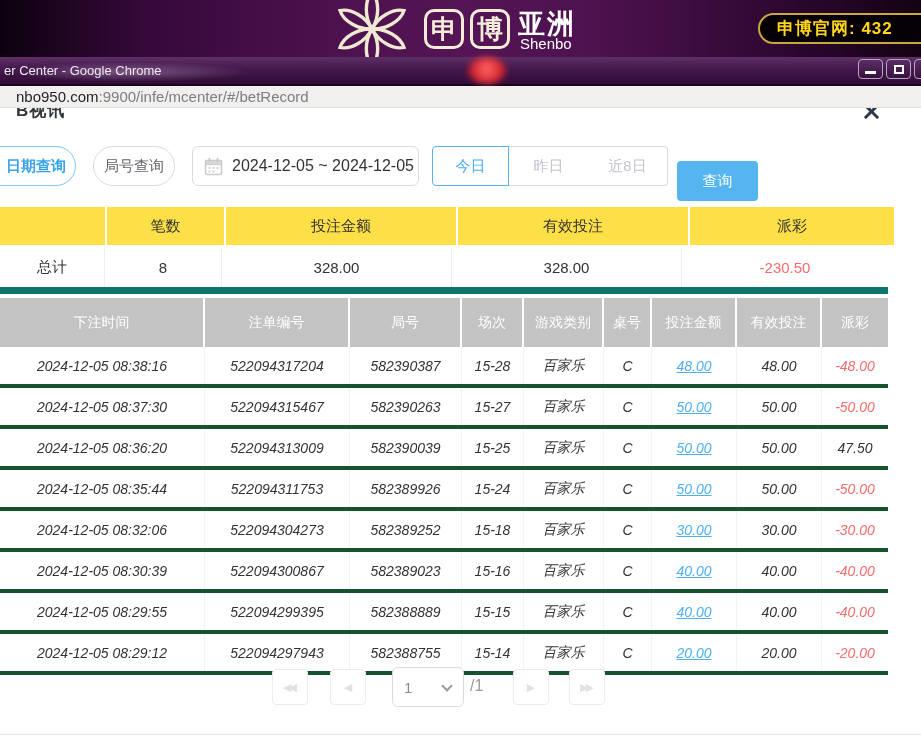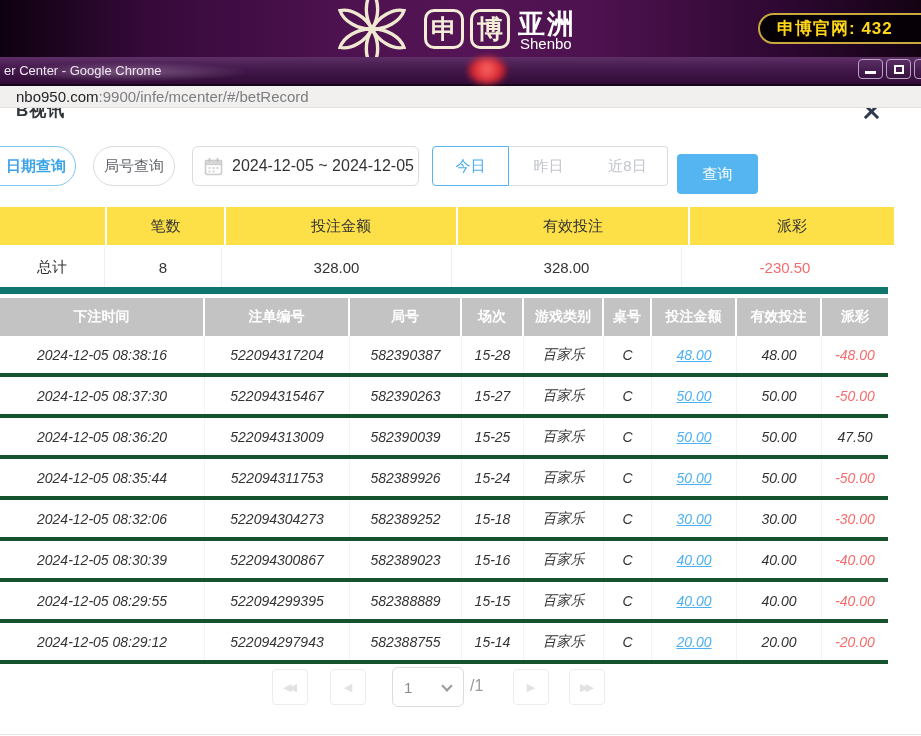--- a/index.html
+++ b/index.html
@@ -73,35 +73,35 @@
   .date-input {
     position:absolute; left:192px; width:227px; height:40px; border:1px solid #dcdcdc; border-radius:6px;
     display:flex; align-items:center; padding-left:11px; color:#333; font-size:16px; cursor:text; background:#fff;
   }
   .date-input svg { margin-right:9px; }
   .seg { position:absolute; top:0; height:40px; background:#fff; display:flex; align-items:center; justify-content:center; cursor:pointer; }
   .seg.today { left:432px; width:77px; border:1px solid #57b4f0; color:#47aaee; border-radius:4px 0 0 4px; z-index:2; }
   .seg.yest  { left:508px; width:81px; border:1px solid #dcdcdc; color:#c0c4cc; }
   .seg.last8 { left:588px; width:80px; border:1px solid #dcdcdc; border-left:none; color:#c0c4cc; border-radius:0 4px 4px 0; }
   .search-btn {
-    position:absolute; left:677px; top:8px; width:81px; height:40px; background:#54b5f0; border:none; border-radius:4px;
+    position:absolute; left:677px; top:15px; width:81px; height:40px; background:#54b5f0; border:none; border-radius:4px;
     color:#fff; font-size:15px; display:flex; align-items:center; justify-content:center; cursor:pointer;
   }
   
   .summary { position:absolute; top:99px; left:0; width:888px; }
   .sum-head { display:grid; grid-template-columns:105px 117px 230px 230px 204px; gap:2px; }
   .sum-head .cell { background:#fde047; height:38px; display:flex; align-items:center; justify-content:center; font-size:15px; color:#333; }
   .sum-row  { display:grid; grid-template-columns:105px 117px 230px 230px 206px; border-bottom:7px solid #0f766e; margin-top:2px; }
   .sum-row .cell { height:40px; display:flex; align-items:center; justify-content:center; font-size:15px; color:#333; border-right:1px solid #efefef; }
   .sum-row .cell:last-child { border-right:none; }
   .sum-row .neg { color:#f56c6c; }
   
   .bet-table { position:absolute; top:190px; left:0; width:888px; }
   .bt-head { display:grid; grid-template-columns:203px 143px 110px 60px 78px 46px 83px 83px 66px; gap:2px; }
-  .bt-head .cell { background:#c3c3c3; height:38px; display:flex; align-items:center; justify-content:center; color:#fff; font-size:14px; font-weight:bold; }
+  .bt-head .cell { background:#c3c3c3; height:49px; display:flex; align-items:center; justify-content:center; color:#fff; font-size:14px; font-weight:normal; }
   .bt-row { display:grid; grid-template-columns:205px 145px 112px 62px 80px 48px 85px 85px 66px; border-bottom:4px solid #14532d;font-style:italic; }
   .bt-row .cell { height:37px; display:flex; align-items:center; justify-content:center; font-size:14px; color:#333; border-right:1px solid #f3f3f3; }
   .bt-row .cell:last-child { border-right:none; }
   .bt-row .amt-link { color:#4eb0f2; text-decoration:underline; cursor:pointer; }
   .bt-row .neg { color:#f56c6c; }
   
   .pager { position:absolute; top:559px; left:0; width:888px; height:44px; }
   .pg-btn {
     position:absolute; top:2px; width:36px; height:36px; background:#fff; border:1px solid #ececec; border-radius:4px;
     color:#e2e2e2; font-size:11px; display:flex; align-items:center; justify-content:center; cursor:pointer;

